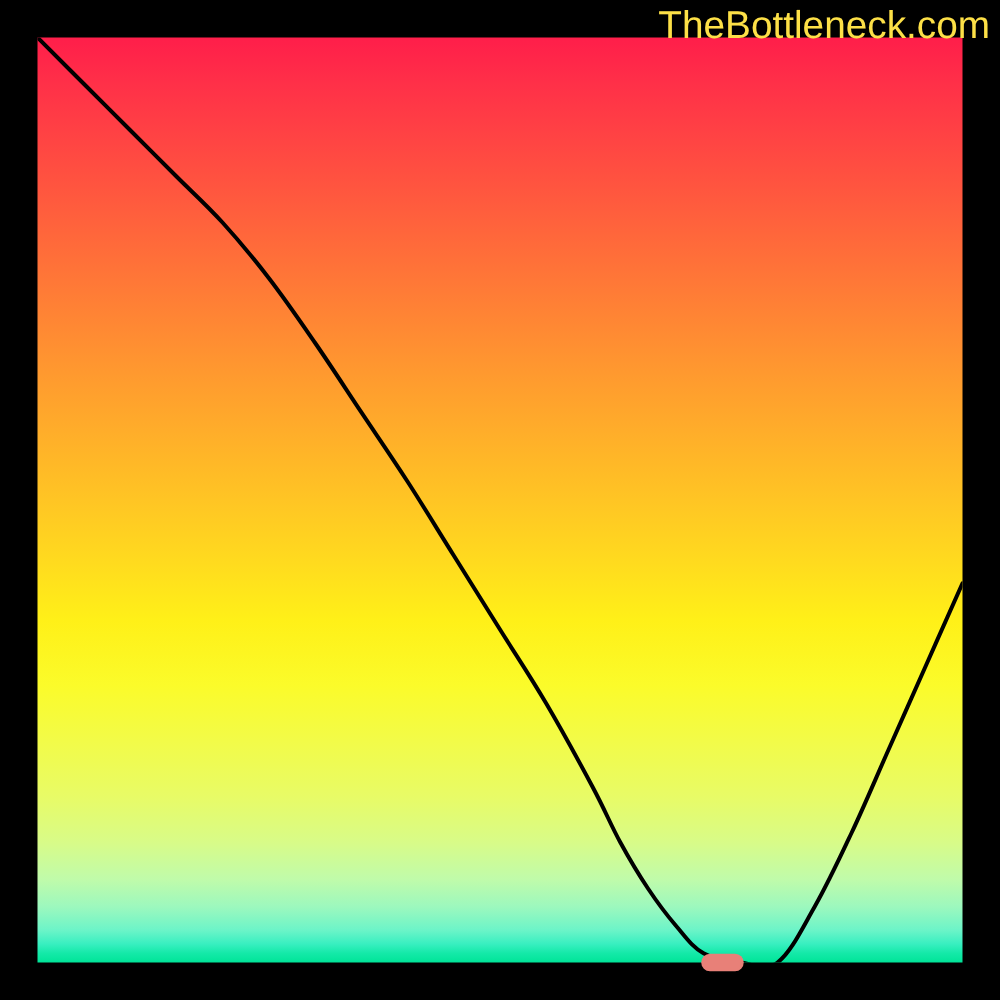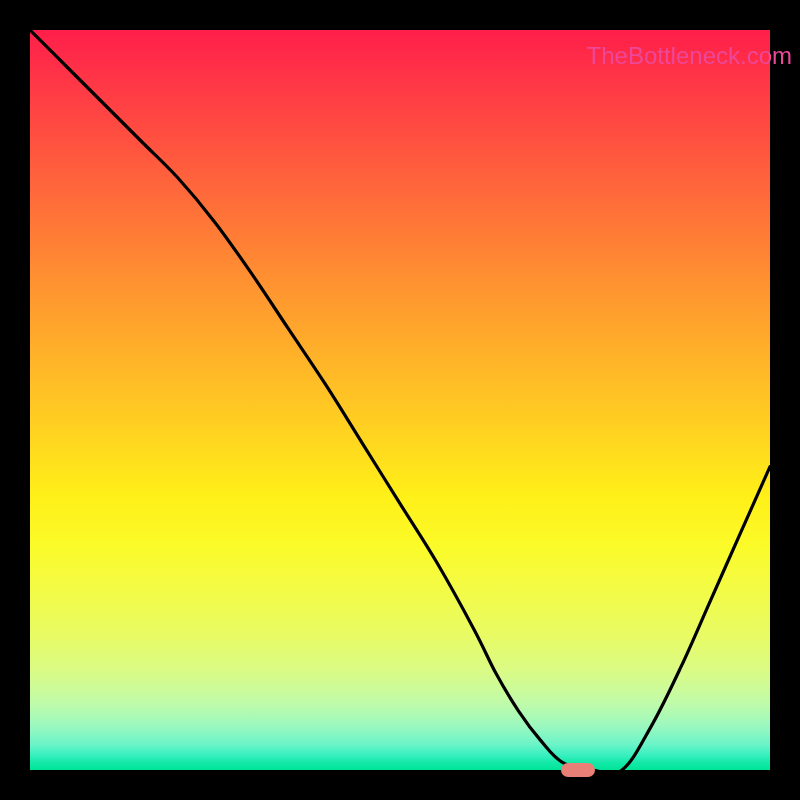--- a/index.html
+++ b/index.html
@@ -14,26 +14,25 @@
   .container {
     position: relative;
     width: 800px;
     height: 800px;
     background: #000000;
   }
   .watermark {
     position: absolute;
     top: 2px;
     right: 8px;
-    color: #ec4899;
-    font-size: 24px;
+    color: #fde047;
+    font-size: 31px;
     font-weight: 500;
     letter-spacing: 0px;
     z-index: 10;
-    margin-top: 40px;
   }
   .plot-area {
     position: absolute;
     left: 30px;
     top: 30px;
     width: 740px;
     height: 740px;
   }
   .gradient-bg {
     position: absolute;

